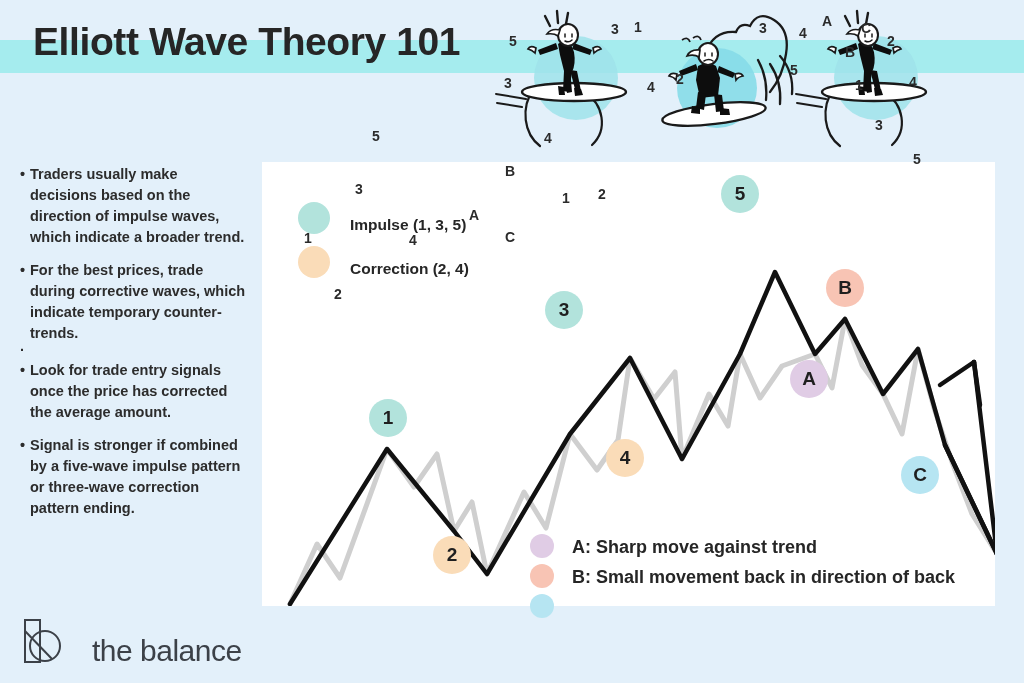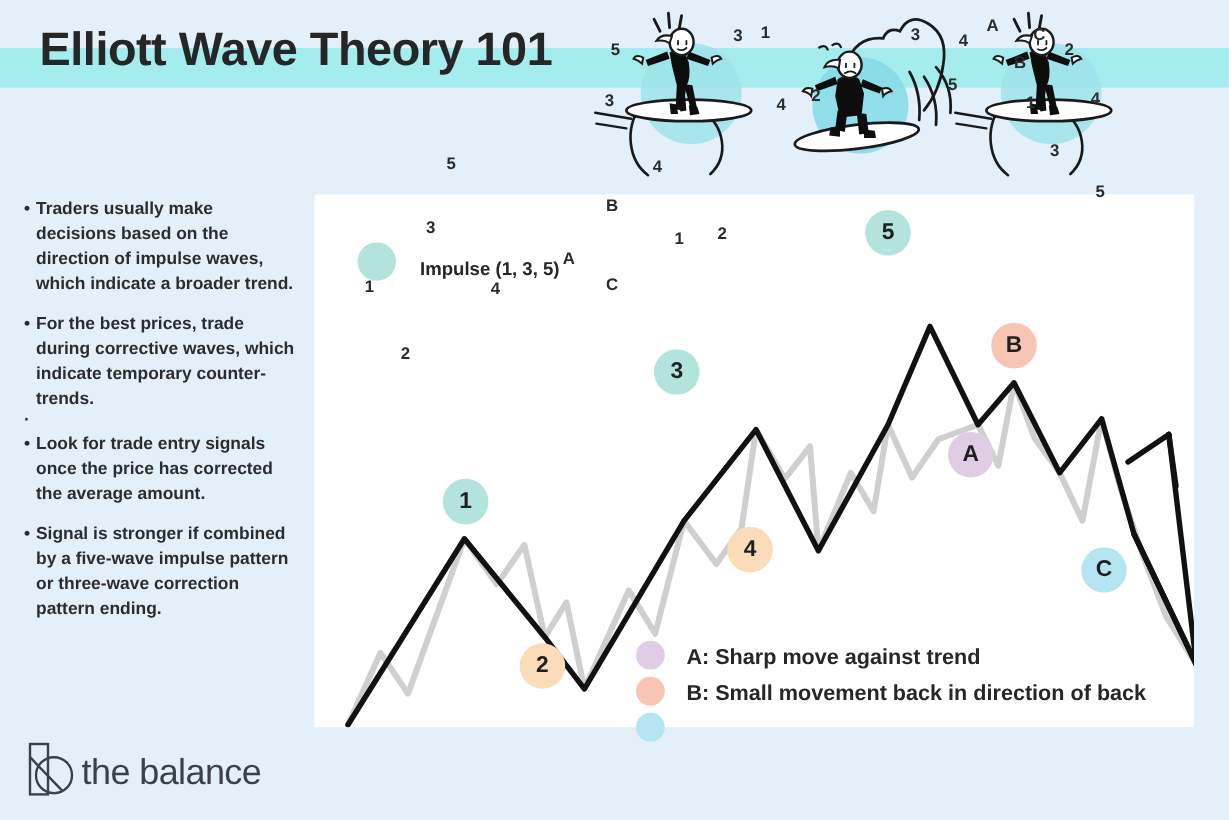--- a/index.html
+++ b/index.html
@@ -38,21 +38,21 @@
   }
   .bullet .dot{width:10px;flex:0 0 10px;}
   .bullet .txt{flex:1;}
   .stray-dot{
     font-size:14.5px;font-weight:600;color:#2c2c2c;
     height:10px;line-height:4px;margin:-8px 0 2px 0;
   }
 
   
   .logo{
-    position:absolute;left:22px;top:618px;display:flex;align-items:center;gap:4px;
+    position:absolute;left:22px;top:618px;display:flex;align-items:flex-end;gap:28px;
   }
   .logo-text{
     font-size:30px;font-weight:400;color:#3c4148;letter-spacing:-.5px;
   }
 
   
   .surfers{position:absolute;left:492px;top:0;width:532px;height:160px;}
 
   
   .panel{
@@ -256,20 +256,24 @@
         <path d="M735 392 L712 200"></path>
         <path d="M712 200 L678 223"></path>
         <path d="M712 200 L718 243"></path>
       </g>
     </svg>
 
     <div class="legend-top">
       <div class="legend-row">
         <span class="swatch" style="background:#b2e3dc"></span>
         <span class="lbl">Impulse (1, 3, 5)</span>
+      </div>
+      <div class="legend-row">
+        <span class="swatch" style="background:#fadcb8"></span>
+        <span class="lbl">Correction (2, 4)</span>
       </div>
     </div>
 
     <div class="legend-bottom">
       <div class="legend-row">
         <span class="swatch" style="background:#e0cce5"></span>
         <span class="lbl">A: Sharp move against trend</span>
       </div>
       <div class="legend-row">
         <span class="swatch" style="background:#f8c4b4"></span>

